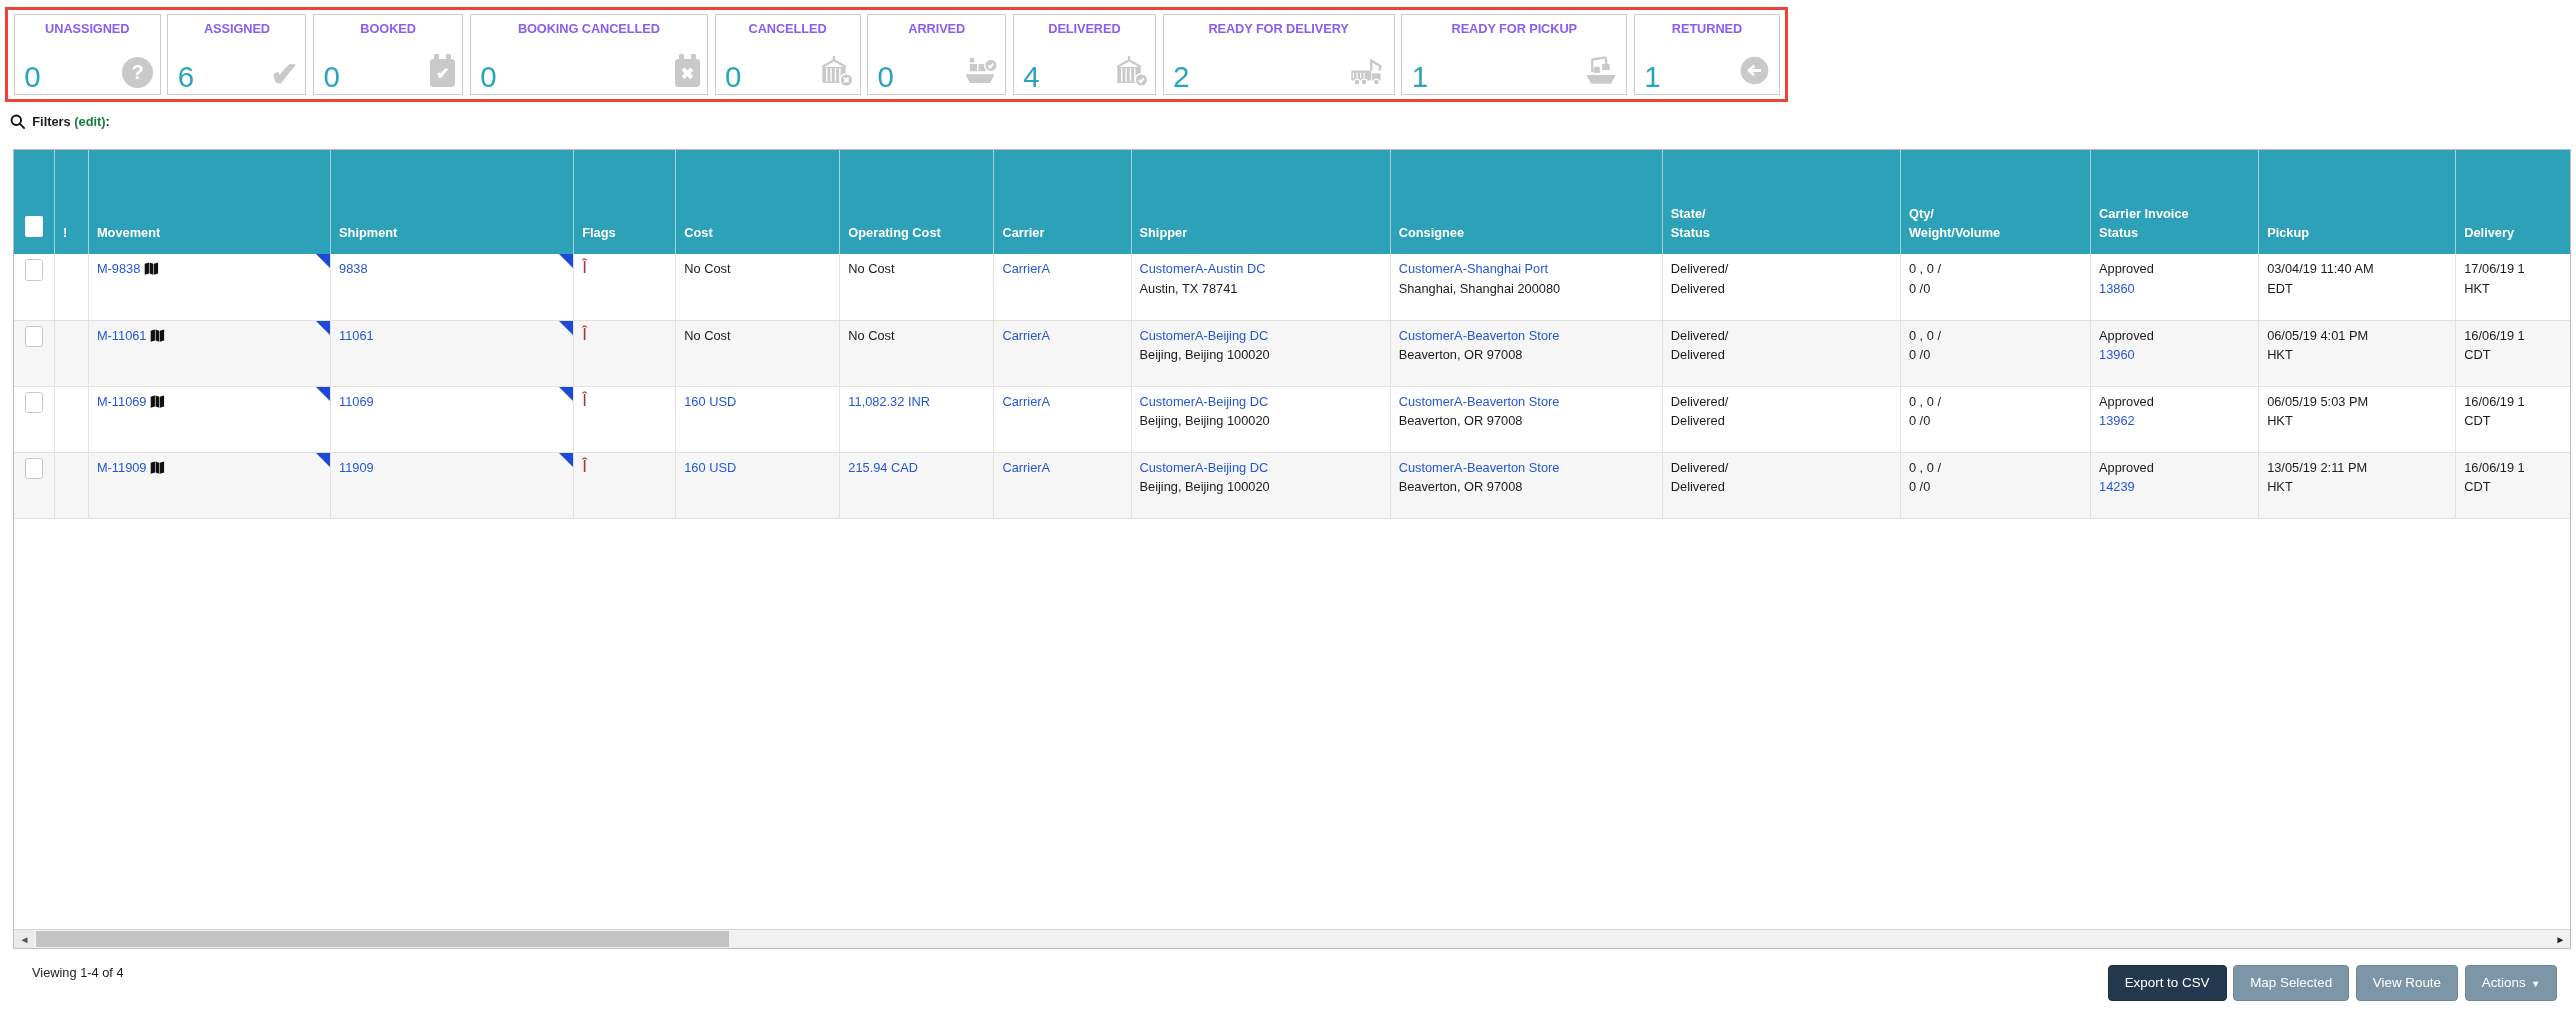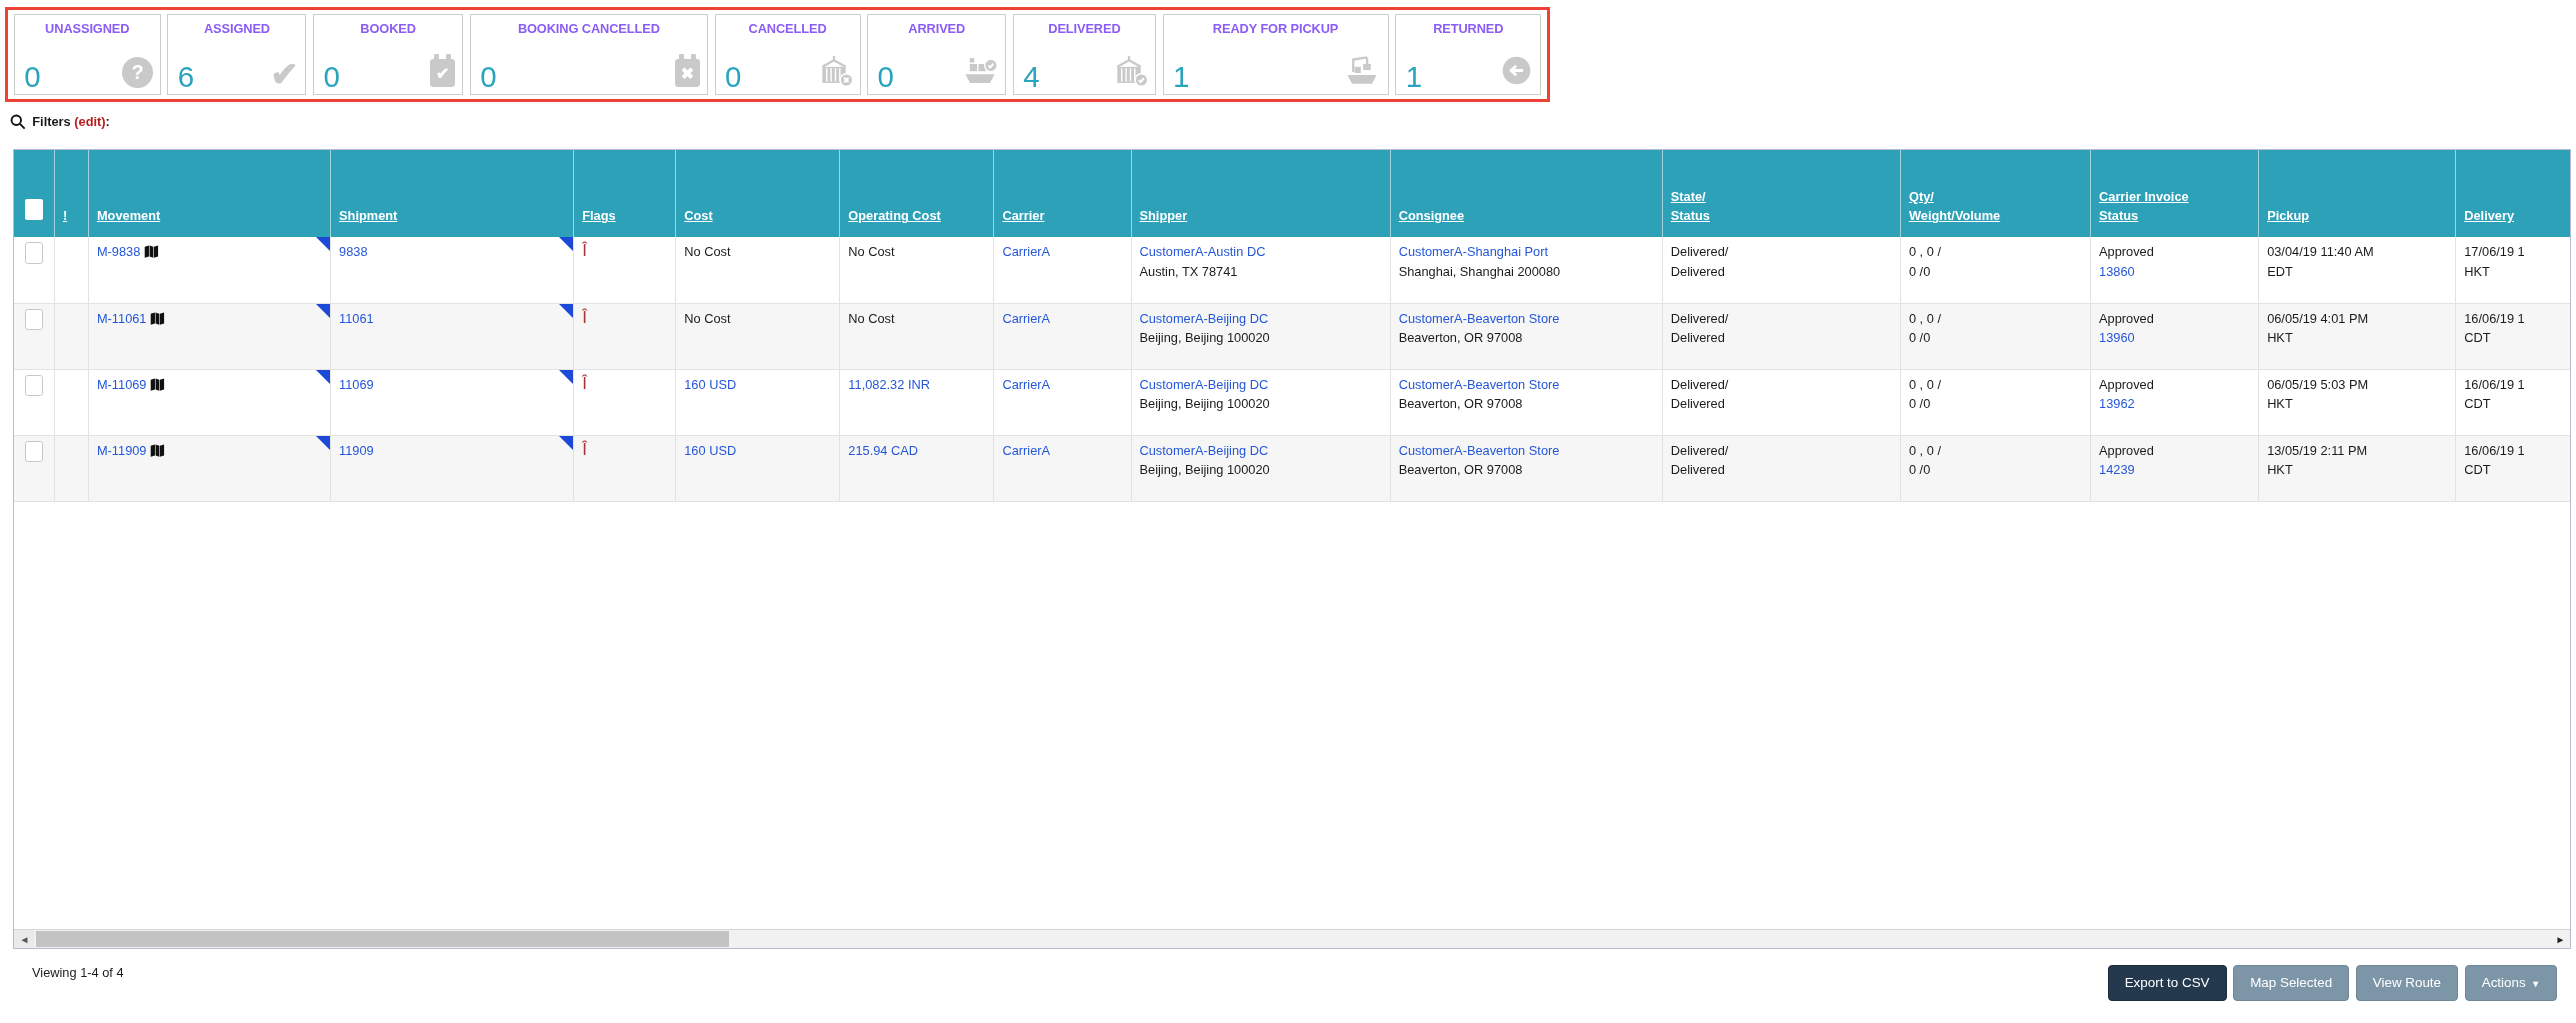--- a/index.html
+++ b/index.html
@@ -14,27 +14,27 @@
   .qcirc{width:31px;height:31px;border-radius:50%;background:#c9c9c9;color:#fff;font-size:20px;font-weight:bold;display:flex;align-items:center;justify-content:center;}
   .chk{font-size:34px;font-weight:bold;line-height:1;color:#c9c9c9;bottom:2.7px;}
   .cal{width:25.5px;height:28px;background:#c9c9c9;border-radius:3.4px;bottom:6.7px;}
   .cal:before,.cal:after{content:"";position:absolute;top:-4.7px;width:5.4px;height:8.7px;border-radius:1.3px;background:#c9c9c9;}
   .cal:before{left:4px}.cal:after{right:4px}
   .cal .g{position:absolute;inset:0;display:flex;align-items:center;justify-content:center;color:#fff;font-size:16px;font-weight:bold;font-style:normal;}
 
   
   .filters{position:absolute;left:9.4px;top:113px;display:flex;align-items:center;gap:5.4px;font-size:12.8px;white-space:nowrap;}
   .filters .ftitle{font-weight:bold;}
-  .filters a{color:#b91c1c;text-decoration:none;font-weight:bold;}
+  .filters a{color:#15803d;text-decoration:none;font-weight:bold;}
   .filters .ftext{font-weight:normal;}
 
   
   .table-wrap{position:absolute;left:13.4px;top:149px;width:2558px;height:800px;border:0.7px solid #b9bccd;background:#fff;box-sizing:border-box;overflow:hidden;}
   table{border-collapse:collapse;table-layout:fixed;width:2558px;}
-  thead th{background:#2da1b8;color:#fff;font-size:12.8px;font-weight:bold;text-align:left;vertical-align:bottom;padding:0 0 10.7px 8px;height:87px;border-right:0.7px solid rgba(255,255,255,.55);line-height:1.55;box-sizing:border-box;text-decoration:underline;}
+  thead th{background:#2da1b8;color:#fff;font-size:12.8px;font-weight:bold;text-align:left;vertical-align:bottom;padding:0 0 10.7px 8px;height:104px;border-right:0.7px solid rgba(255,255,255,.55);line-height:1.55;box-sizing:border-box;}
   tbody td{vertical-align:top;border-right:0.7px solid #e2e2e2;border-bottom:0.7px solid #e2e2e2;padding:5.4px 0 0 8px;height:66px;font-size:12.8px;line-height:19.5px;position:relative;box-sizing:border-box;overflow:hidden;white-space:nowrap;}
   tbody tr:nth-child(even) td{background:#f6f6f6;}
   a.lnk{color:#2456d8;text-decoration:none;cursor:pointer;}
   .sub{color:#1b1b1b;}
   .corner{position:absolute;top:0;right:0;width:0;height:0;border-top:14px solid #1d49d8;border-left:14px solid transparent;}
   .flagg{color:#a83636;font-size:17px;line-height:17px;}
   .cb{display:inline-block;width:17.5px;height:21.5px;background:#fff;border:1.3px solid #c8c8c8;border-radius:2.7px;box-sizing:border-box;margin-left:2.7px;cursor:pointer;}
   .hcb{display:inline-block;width:17.5px;height:21.5px;background:#fff;border-radius:2px;margin-left:2.7px;cursor:pointer;}
   .mapic{display:inline-block;vertical-align:-2px;margin-left:4px;}
 
@@ -125,20 +125,35 @@
         <path d="M13 2 v3 M13 5 L5 9.5 M13 5 L21 9.5" stroke="#c9c9c9" stroke-width="1.6" fill="none"></path>
         <rect x="5" y="9.5" width="16" height="11" fill="#c9c9c9"></rect>
         <path d="M8 10.5v9 M11 10.5v9 M14 10.5v9 M17 10.5v9" stroke="#fff" stroke-width="1"></path>
         <circle cx="21.5" cy="18.5" r="4.3" fill="#c9c9c9" stroke="#fff" stroke-width="1"></circle>
         <path d="M19.7 18.6 l1.3 1.3 2.2-2.6" stroke="#fff" stroke-width="1.4" fill="none"></path>
       </svg>
     </span>
   </div>
 
 
+  <div class="sbox" style="width:230px">
+    <span class="slabel">READY FOR DELIVERY</span>
+    <span class="scount">2</span>
+    <span class="ic">
+      <svg width="40" height="35" viewBox="0 0 28 24">
+        <path d="M17 12 V5 L23.5 9 L22.5 12" stroke="#c9c9c9" stroke-width="1.6" fill="none"></path>
+        <rect x="3" y="12" width="14" height="7" rx="1" fill="#c9c9c9"></rect>
+        <rect x="17.5" y="14" width="6" height="5" fill="#c9c9c9"></rect>
+        <path d="M4.5 13.5 v4 M7 13.5 v4 M9.5 13.5 v4 M12 13.5 v4" stroke="#fff" stroke-width="0.8"></path>
+        <circle cx="7" cy="20" r="2" fill="#c9c9c9" stroke="#fff" stroke-width="0.8"></circle>
+        <circle cx="12" cy="20" r="2" fill="#c9c9c9" stroke="#fff" stroke-width="0.8"></circle>
+        <circle cx="20.5" cy="20" r="2" fill="#c9c9c9" stroke="#fff" stroke-width="0.8"></circle>
+      </svg>
+    </span>
+  </div>
 
   <div class="sbox" style="width:224px">
     <span class="slabel">READY FOR PICKUP</span>
     <span class="scount">1</span>
     <span class="ic">
       <svg width="38" height="35" viewBox="0 0 26 24">
         <path d="M7 13 V4.5 L16.5 3 M16.5 3 v4.5" stroke="#c9c9c9" stroke-width="1.6" fill="none"></path>
         <rect x="13.8" y="7.5" width="5.2" height="4.2" fill="#c9c9c9"></rect>
         <rect x="8" y="9.5" width="4.2" height="4.2" fill="#c9c9c9"></rect>
         <path d="M3 15 h20 l-3.2 6 H6.2 Z" fill="#c9c9c9"></path>

